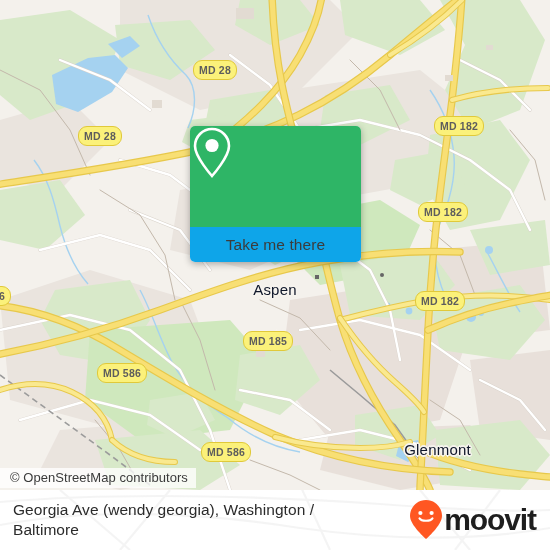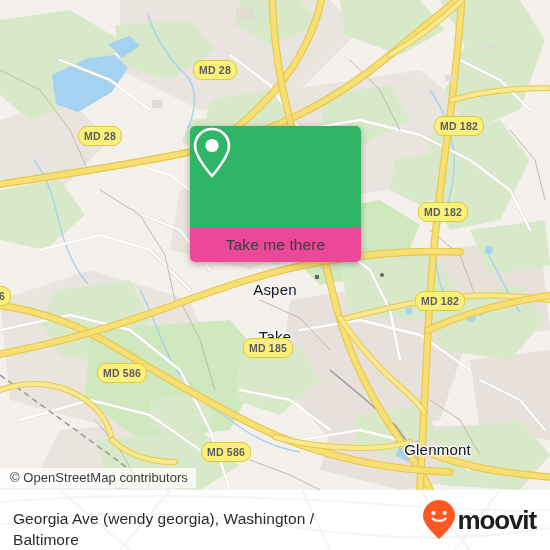--- a/index.html
+++ b/index.html
@@ -63,21 +63,21 @@
     box-shadow:0 2px 7px rgba(0,0,0,.30);
     background:#ffffff;
   }
   #popup-green {
     height:101px;
     background:#2eb566;
     display:flex; align-items:center; justify-content:center;
   }
   #popup-button {
     height:35px;
-    background:#ec4899;
+    background:#0ea5e9;
     display:flex; align-items:center; justify-content:center;
     color:#3c3c3c;
     font-size:15.5px;
     letter-spacing:.1px;
     cursor:pointer;
   }
 
   
   #attribution {
     position:absolute;
@@ -90,21 +90,21 @@
     letter-spacing:.05px;
     text-align:center;
   }
 
   
   #bottombar {
     position:absolute;
     left:0; top:490px;
     width:550px; height:60px;
     background:#ffffff;
-    display:flex; align-items:flex-end;
+    display:flex; align-items:center;
     overflow:hidden;
   }
   #bottombar-watermark {
     position:absolute; left:0; top:0; width:550px; height:60px;
     opacity:.55;
     pointer-events:none;
   }
   #bar-title {
     position:relative;
     z-index:2;
@@ -117,21 +117,21 @@
   }
   #brand {
     position:absolute;
     right:14px; top:50%;
     transform:translateY(-50%);
     z-index:2;
     display:flex; align-items:center; gap:1px;
   }
   #brand-word {
     color:#1e1e1e;
-    font-size:26px;
+    font-size:30px;
     font-weight:700;
     letter-spacing:-1.1px;
     line-height:1;
   }
 </style>
 </head>
 <body>
 
 <div id="app">
 
@@ -325,21 +325,21 @@
     </div>
     <div class="place-label" style="left:378px; top:424px; width:78px; font-size:15px;">
       <span>Glenmont</span>
     </div>
 
     <div class="shield" style="left:193px; top:60px;">MD 28</div>
     <div class="shield" style="left:78px;  top:126px;">MD 28</div>
     <div class="shield" style="left:434px; top:116px;">MD 182</div>
     <div class="shield" style="left:418px; top:202px;">MD 182</div>
     <div class="shield" style="left:415px; top:291px;">MD 182</div>
-    <div class="shield" style="left:243px; top:338px;">MD 185</div>
+    <div class="shield" style="left:243px; top:331px;">MD 185</div>
     <div class="shield" style="left:97px;  top:363px;">MD 586</div>
     <div class="shield" style="left:201px; top:442px;">MD 586</div>
     <div class="shield" style="left:-13px; top:286px;">86</div>
 
     <div id="popup">
       <div id="popup-green">
         <svg width="44" height="54" viewBox="0 0 44 54">
           <path d="M22 3 C12.6 3 5 10.6 5 20 C5 31 22 50 22 50 C22 50 39 31 39 20 C39 10.6 31.4 3 22 3 Z" fill="none" stroke="#ffffff" stroke-width="2.6"></path>
           <circle cx="22" cy="19.5" r="6.6" fill="#ffffff"></circle>
         </svg>

